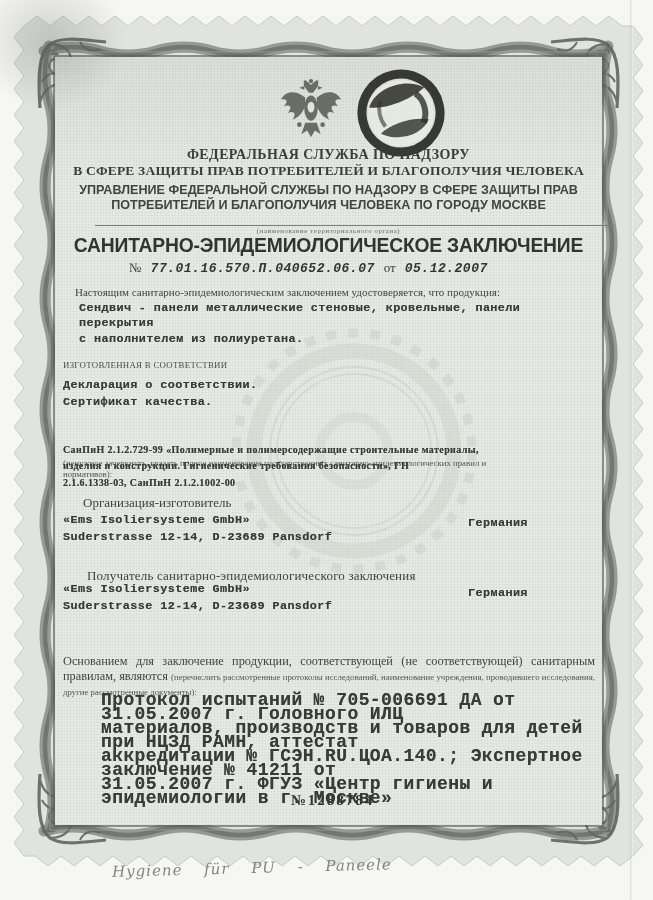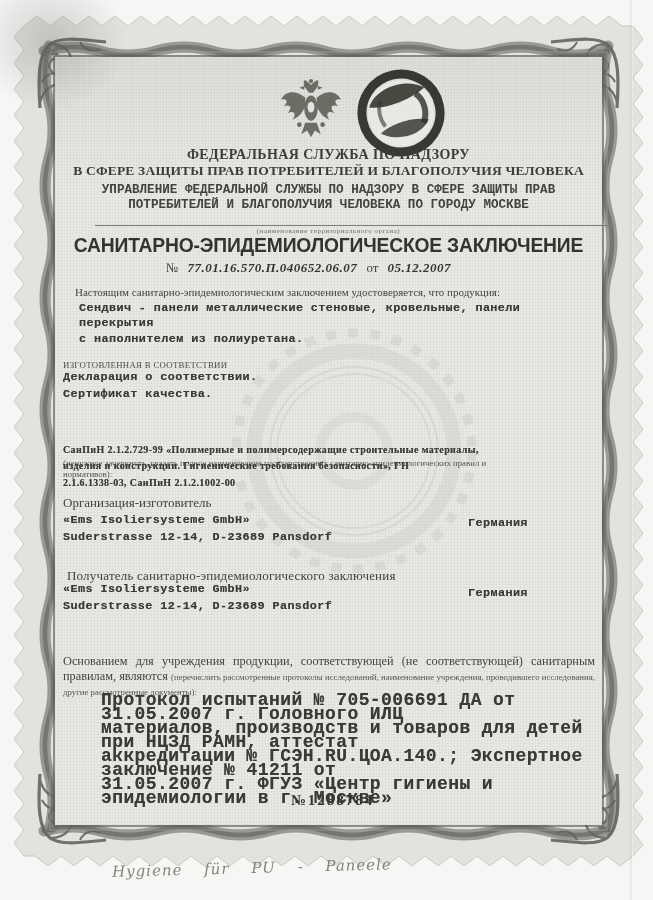--- a/index.html
+++ b/index.html
@@ -37,37 +37,37 @@
     font-family:"Liberation Mono","DejaVu Sans Mono",monospace;font-weight:bold;
     color:#393b36;letter-spacing:.4px;white-space:pre-line;
     text-shadow:0 0 .5px rgba(40,42,38,.55);
   }
   .small{font-size:8.8px;color:#55574f;margin-top:37px;}
   .eagle{position:absolute;left:225px;top:20px;width:62px;height:72px;opacity:.85;}
   .seal{position:absolute;left:300px;top:10px;width:92px;height:92px;}
 
   .agency1{top:90px;font-size:14px;letter-spacing:.4px;}
   .agency2{top:106px;font-size:13.5px;letter-spacing:.2px;}
-  .dept{top:126px;left:14px;width:519px;font-size:12.6px;line-height:14.5px;text-align:center;font-family:Liberation Mono, monospace;}
+  .dept{top:126px;left:14px;width:519px;font-size:12.6px;line-height:14.5px;text-align:center;}
   .rule{top:168px;left:40px;width:520px;height:1px;background:#7b7e76;}
   .orgcap{top:170px;font-size:6.8px;color:#6a6c66;letter-spacing:.6px;}
   .bigtitle{top:176px;font-family:"Liberation Sans",sans-serif;font-weight:bold;
     font-size:20.5px;color:#32342e;letter-spacing:-.2px;transform:scaleX(.94);}
   .numline{top:203px;left:0;right:40px;display:flex;justify-content:center;gap:9px;align-items:baseline;}
   .numline .sym{font-size:13px;color:#3c3e39;}
-  .numline .num{font-family:Liberation Serif, serif;font-weight:bold;font-style:italic;
+  .numline .num{font-family:Liberation Mono, monospace;font-weight:bold;font-style:italic;
     font-size:13px;color:#33352f;letter-spacing:.5px;}
   .intro{top:229px;left:8px;width:535px;font-size:11px;color:#42443f;text-indent:12px;}
   .product{top:244px;left:24px;font-size:11.8px;line-height:15.4px;}
   .madecap{top:303px;left:8px;font-size:8.8px;color:#4c4e49;text-transform:uppercase;letter-spacing:.3px;}
-  .madelines{top:312px;left:8px;font-size:11.8px;line-height:17.4px;}
+  .madelines{top:320px;left:8px;font-size:11.8px;line-height:17.4px;}
   .conform{top:347px;left:8px;font-size:14.6px;color:#3f413c;word-spacing:2px;letter-spacing:.3px;}
   .confnote{top:364px;left:8px;width:468px;line-height:10.5px;}
   .standards{top:385px;left:8px;font-size:10px;line-height:16.4px;font-family:Liberation Serif, serif;}
-  .blocklabel{font-size:13px;color:#3f413c;font-family:"Liberation Serif",serif;}
+  .blocklabel{font-size:13px;color:#3f413c;font-family:"Liberation Serif",serif;margin-left:20px;}
   .mlabel{top:438px;left:8px;}
   .mname{top:456px;left:8px;font-size:11.8px;}
   .mcountry{top:459px;left:413px;font-size:11.8px;}
   .maddr{top:473px;left:8px;font-size:11.8px;}
   .rlabel{top:511px;left:12px;letter-spacing:.2px;}
   .rname{top:525px;left:8px;font-size:11.8px;}
   .rcountry{top:529px;left:413px;font-size:11.8px;}
   .raddr{top:542px;left:8px;font-size:11.8px;}
   .basis{top:597px;left:8px;width:532px;text-align:justify;font-size:12.3px;line-height:14.6px;color:#42443f;}
   .basisbody{top:636px;left:8px;font-size:18px;line-height:14px;margin-left:38px;}
@@ -186,21 +186,21 @@
       <div class="abs typed mname">«Ems Isoliersysteme GmbH»</div>
       <div class="abs typed mcountry">Германия</div>
       <div class="abs typed maddr">Suderstrasse 12-14, D-23689 Pansdorf</div>
 
       <div class="abs blocklabel rlabel">Получатель санитарно-эпидемиологического заключения</div>
       <div class="abs typed rname">«Ems Isoliersysteme GmbH»</div>
       <div class="abs typed rcountry">Германия</div>
       <div class="abs typed raddr">Suderstrasse 12-14, D-23689 Pansdorf</div>
 
       <div class="abs basis">
-        <span>Основанием  для  учреждения  продукции,  соответствующей  (не  соответствующей) санитарным правилам, являются </span><span class="small">(перечислить рассмотренные протоколы исследований, наименование учреждения, проводившего исследования, другие рассмотренные документы):</span>
+        <span>Основанием  для  заключение  продукции,  соответствующей  (не  соответствующей) санитарным правилам, являются </span><span class="small">(перечислить рассмотренные протоколы исследований, наименование учреждения, проводившего исследования, другие рассмотренные документы):</span>
       </div>
       <div class="abs typed basisbody">Протокол испытаний № 705-006691 ДА от 31.05.2007 г. Головного ИЛЦ
 материалов, производств и товаров для детей при НЦЗД РАМН, аттестат
 аккредитации № ГСЭН.RU.ЦОА.140.;  Экспертное заключение № 41211 от
 31.05.2007 г.  ФГУЗ «Центр гигиены и эпидемиологии в г. Москве»</div>
 
       <div class="abs ctr serifb serial">№1288784</div>
     </div>
   </div>
 </div>

